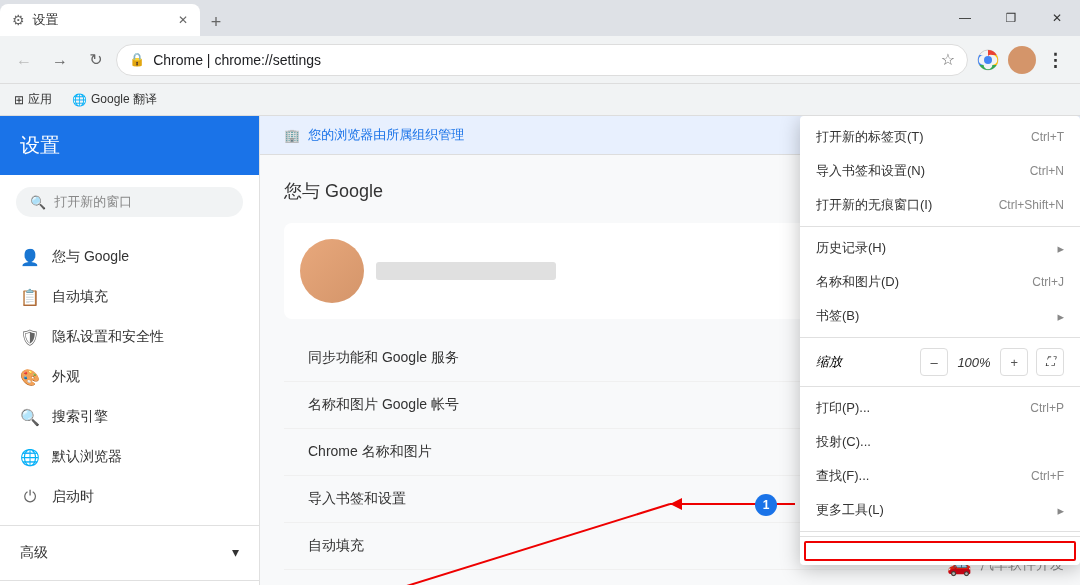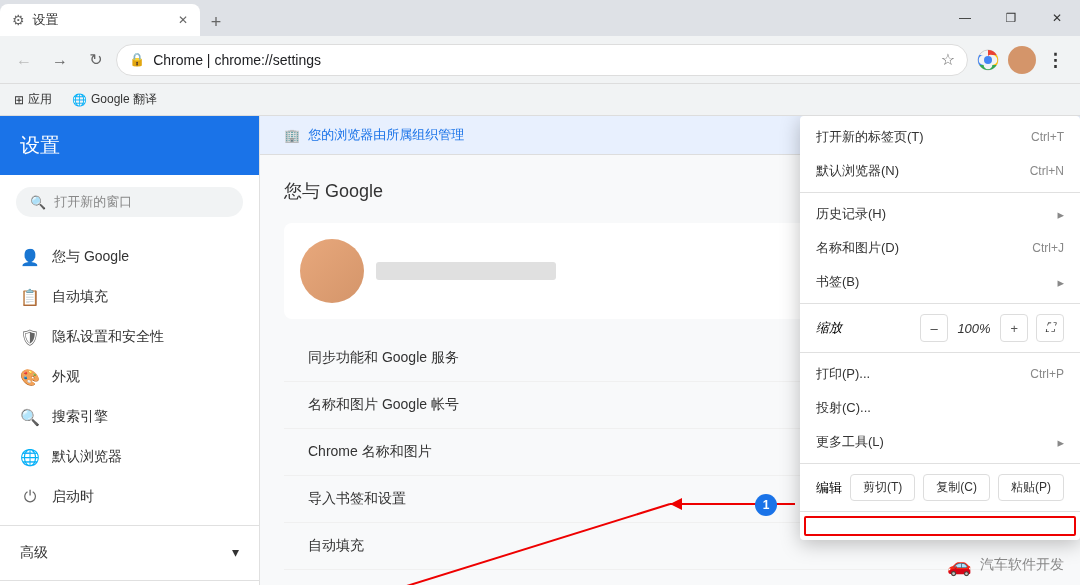--- a/index.html
+++ b/index.html
@@ -211,22 +211,26 @@
         <div class="menu-option">密码</div>
       </div>
     </div>
 
     <div class="context-menu">
       <div class="cm-item">
         <span>打开新的标签页(T)</span>
         <span class="shortcut">Ctrl+T</span>
       </div>
       <div class="cm-item">
-        <span>默认浏览器(N)</span>
+        <span>导入书签和设置(N)</span>
         <span class="shortcut">Ctrl+N</span>
+      </div>
+      <div class="cm-item">
+        <span>打开新的无痕窗口(I)</span>
+        <span class="shortcut">Ctrl+Shift+N</span>
       </div>
       <div class="cm-divider"></div>
       <div class="cm-item">
         <span>历史记录(H)</span>
         <span class="arrow">▸</span>
       </div>
       <div class="cm-item">
         <span>名称和图片(D)</span>
         <span class="shortcut">Ctrl+J</span>
       </div>
@@ -246,30 +250,28 @@
       </div>
       <div class="cm-divider"></div>
       <div class="cm-item">
         <span>打印(P)...</span>
         <span class="shortcut">Ctrl+P</span>
       </div>
       <div class="cm-item">
         <span>投射(C)...</span>
       </div>
       <div class="cm-item">
+        <span>查找(F)...</span>
+        <span class="shortcut">Ctrl+F</span>
+      </div>
+      <div class="cm-item">
         <span>更多工具(L)</span>
         <span class="arrow">▸</span>
       </div>
       <div class="cm-divider"></div>
-      <div class="cm-edit-row">
-        <span>编辑</span>
-        <div class="cm-edit-btn">剪切(T)</div>
-        <div class="cm-edit-btn">复制(C)</div>
-        <div class="cm-edit-btn">粘贴(P)</div>
-      </div>
       <div class="cm-divider"></div>
       <div class="settings-item">
         
       </div>
 
     </div>
 
     <svg style="position:absolute;top:0;left:0;width:100%;height:100%;pointer-events:none;z-index:50;">
 
       <line x1="795" y1="388" x2="670" y2="388" stroke="#e00" stroke-width="2" marker-end="url(#arrow1)"></line>

